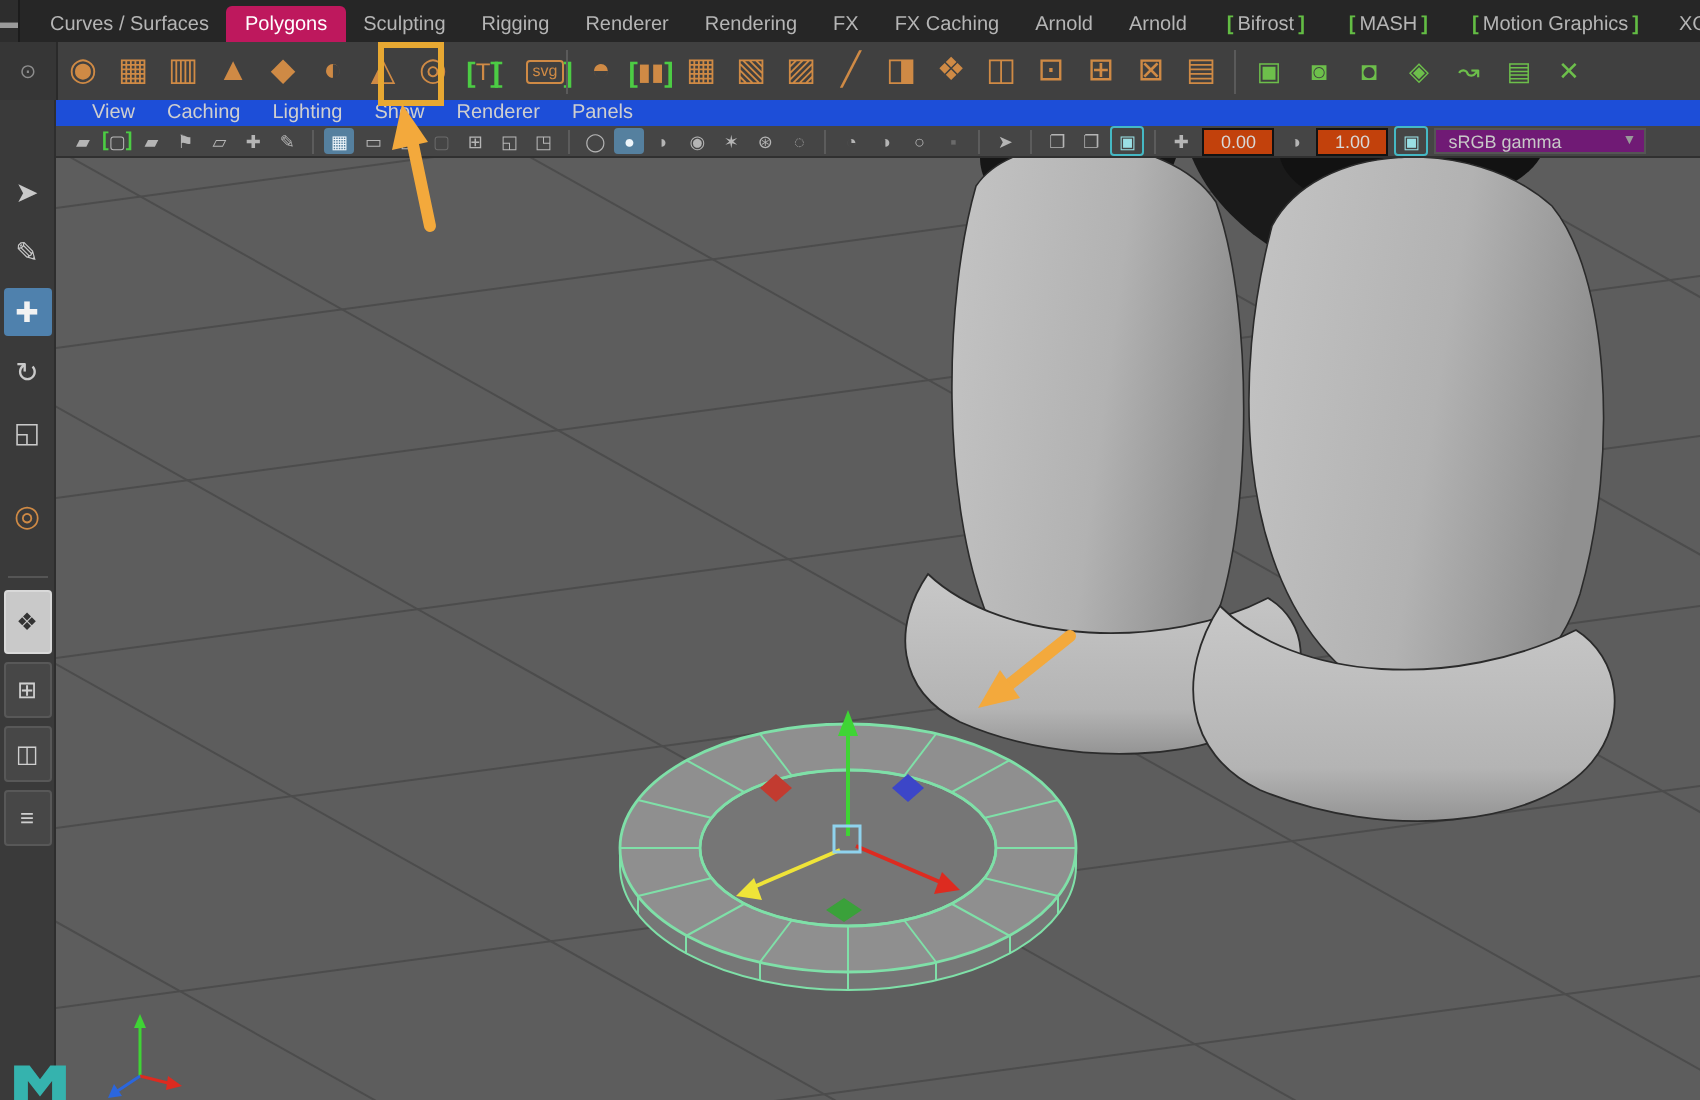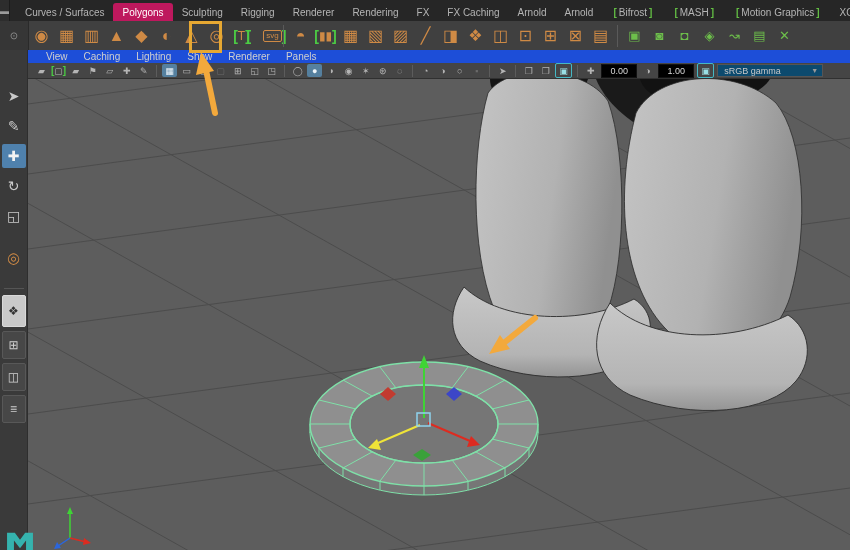--- a/index.html
+++ b/index.html
@@ -47,23 +47,23 @@
   
   .vptoolbar{position:absolute;left:28px;top:63px;width:822px;height:16px;background:#454545;
              display:flex;align-items:center;padding-left:5px;box-sizing:border-box;border-bottom:1px solid #303030;}
   .vicon{min-width:15px;height:13px;display:flex;align-items:center;justify-content:center;
          font-size:9px;color:#b5b5b5;margin:0 1px;border-radius:2px;}
   .vicon.bluebg{background:#55809f;color:#eef5fa;}
   .vicon.dim{color:#6a6a6a;}
   .vicon.tealbox{border:1px solid #45b8c4;color:#9adfe4;}
   .vicon .gb{color:#4ccc44;font-size:10px;font-weight:bold;}
   .vsep{width:1px;height:12px;background:#5c5c5c;margin:0 4px;}
-  .vfield{width:34px;height:12px;background:#000000;border:1px solid #121212;color:#d8d8d8;
+  .vfield{width:34px;height:12px;background:#c2410c;border:1px solid #121212;color:#d8d8d8;
           font-size:9px;display:flex;align-items:center;justify-content:center;margin:0 2px;}
-  .vdrop{width:106px;height:13px;background:#0c4a6e;border:1px solid #555;color:#c8c8c8;font-size:9px;
+  .vdrop{width:106px;height:13px;background:#701a75;border:1px solid #555;color:#c8c8c8;font-size:9px;
          display:flex;align-items:center;padding-left:6px;box-sizing:border-box;margin-left:2px;position:relative;}
   .vdrop .arr{position:absolute;right:4px;font-size:7px;color:#999;}
   
   .viewport{position:absolute;left:28px;top:79px;width:822px;height:471px;background:#5d5d5d;}
   .overlay{position:absolute;left:0;top:0;width:850px;height:550px;pointer-events:none;z-index:8;}
   .maya-logo{position:absolute;left:5px;top:531px;z-index:4;}
 </style>
 </head>
 <body>
 

